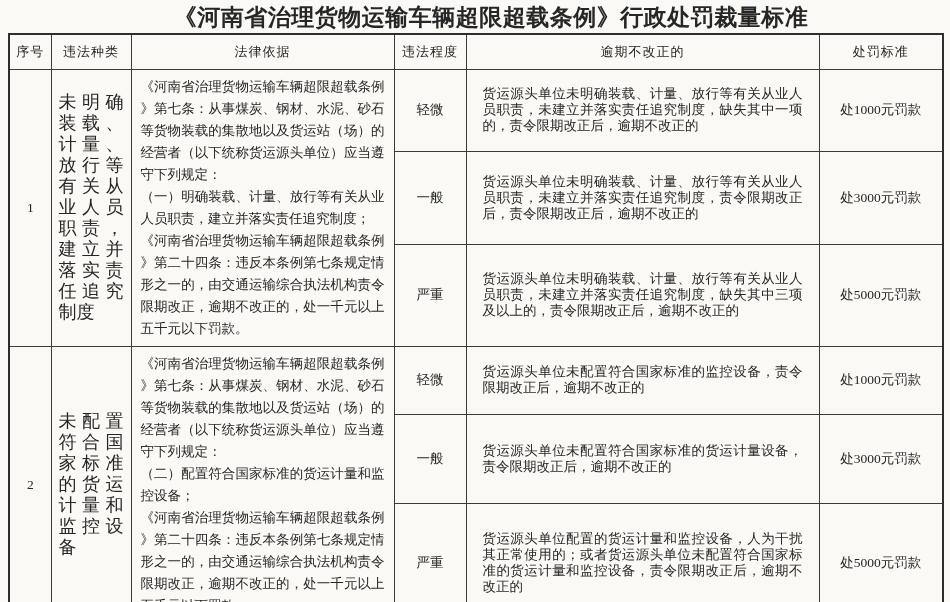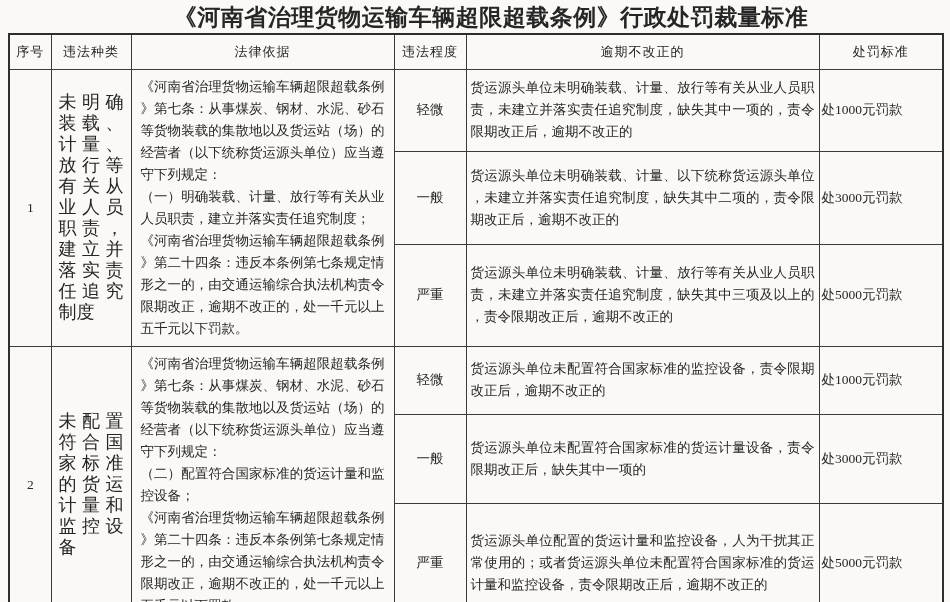--- a/index.html
+++ b/index.html
@@ -66,30 +66,30 @@
     padding: 6px 9px;
     line-height: 22px;
   }
   td.legal-cell .para {
     text-align: justify;
     text-justify: inter-character;
     word-break: break-all;
     line-break: anywhere;
   }
   td.circ-cell {
-    padding: 3px 4px;
-    line-height: 22px;
+    padding: 3px 16px;
+    line-height: 16px;
     text-align: justify;
     text-justify: inter-character;
     word-break: break-all;
     line-break: anywhere;
   }
   td.penalty-cell {
     padding: 0 2px;
-    text-align: left;
+    text-align: center;
     white-space: nowrap;
   }
 </style>
 </head>
 <body>
 
 <div class="page">
   <div class="doc-title">《河南省治理货物运输车辆超限超载条例》行政处罚裁量标准</div>
 
   <table class="penalty-table">
@@ -119,21 +119,21 @@
         <div class="para">《河南省治理货物运输车辆超限超载条例》第七条：从事煤炭、钢材、水泥、砂石等货物装载的集散地以及货运站（场）的经营者（以下统称货运源头单位）应当遵守下列规定：</div>
         <div class="para">（一）明确装载、计量、放行等有关从业人员职责，建立并落实责任追究制度；</div>
         <div class="para">《河南省治理货物运输车辆超限超载条例》第二十四条：违反本条例第七条规定情形之一的，由交通运输综合执法机构责令限期改正，逾期不改正的，处一千元以上五千元以下罚款。</div>
       </td>
       <td class="degree-cell">轻微</td>
       <td class="circ-cell">货运源头单位未明确装载、计量、放行等有关从业人员职责，未建立并落实责任追究制度，缺失其中一项的，责令限期改正后，逾期不改正的</td>
       <td class="penalty-cell">处1000元罚款</td>
     </tr>
     <tr style="height:88px">
       <td class="degree-cell">一般</td>
-      <td class="circ-cell">货运源头单位未明确装载、计量、以下统称货运源头单位，未建立并落实责任追究制度，缺失其中二项的，责令限期改正后，逾期不改正的</td>
+      <td class="circ-cell">货运源头单位未明确装载、计量、放行等有关从业人员职责，未建立并落实责任追究制度，责令限期改正后，责令限期改正后，逾期不改正的</td>
       <td class="penalty-cell">处3000元罚款</td>
     </tr>
     <tr style="height:97px">
       <td class="degree-cell">严重</td>
       <td class="circ-cell">货运源头单位未明确装载、计量、放行等有关从业人员职责，未建立并落实责任追究制度，缺失其中三项及以上的，责令限期改正后，逾期不改正的</td>
       <td class="penalty-cell">处5000元罚款</td>
     </tr>
 
     <tr style="height:66px">
       <td class="no-cell" rowspan="3">2</td>
@@ -142,21 +142,21 @@
         <div class="para">《河南省治理货物运输车辆超限超载条例》第七条：从事煤炭、钢材、水泥、砂石等货物装载的集散地以及货运站（场）的经营者（以下统称货运源头单位）应当遵守下列规定：</div>
         <div class="para">（二）配置符合国家标准的货运计量和监控设备；</div>
         <div class="para">《河南省治理货物运输车辆超限超载条例》第二十四条：违反本条例第七条规定情形之一的，由交通运输综合执法机构责令限期改正，逾期不改正的，处一千元以上五千元以下罚款。</div>
       </td>
       <td class="degree-cell">轻微</td>
       <td class="circ-cell">货运源头单位未配置符合国家标准的监控设备，责令限期改正后，逾期不改正的</td>
       <td class="penalty-cell">处1000元罚款</td>
     </tr>
     <tr style="height:85px">
       <td class="degree-cell">一般</td>
-      <td class="circ-cell">货运源头单位未配置符合国家标准的货运计量设备，责令限期改正后，缺失其中一项的</td>
+      <td class="circ-cell">货运源头单位未配置符合国家标准的货运计量设备，责令限期改正后，逾期不改正的</td>
       <td class="penalty-cell">处3000元罚款</td>
     </tr>
     <tr style="height:115px">
       <td class="degree-cell">严重</td>
       <td class="circ-cell">货运源头单位配置的货运计量和监控设备，人为干扰其正常使用的；或者货运源头单位未配置符合国家标准的货运计量和监控设备，责令限期改正后，逾期不改正的</td>
       <td class="penalty-cell">处5000元罚款</td>
     </tr>
   </tbody>
     </table>
 </div>

